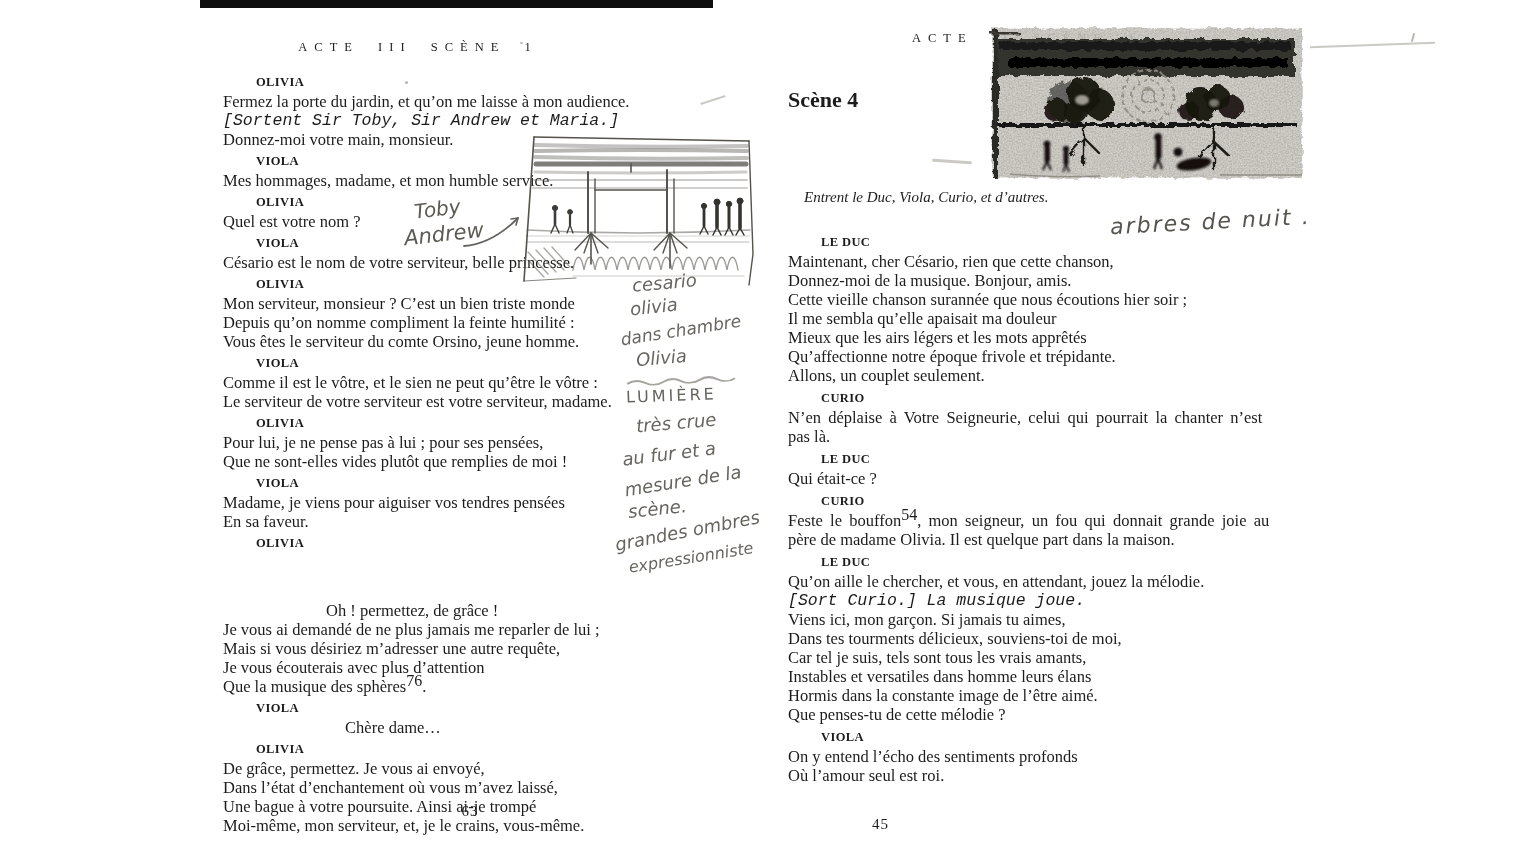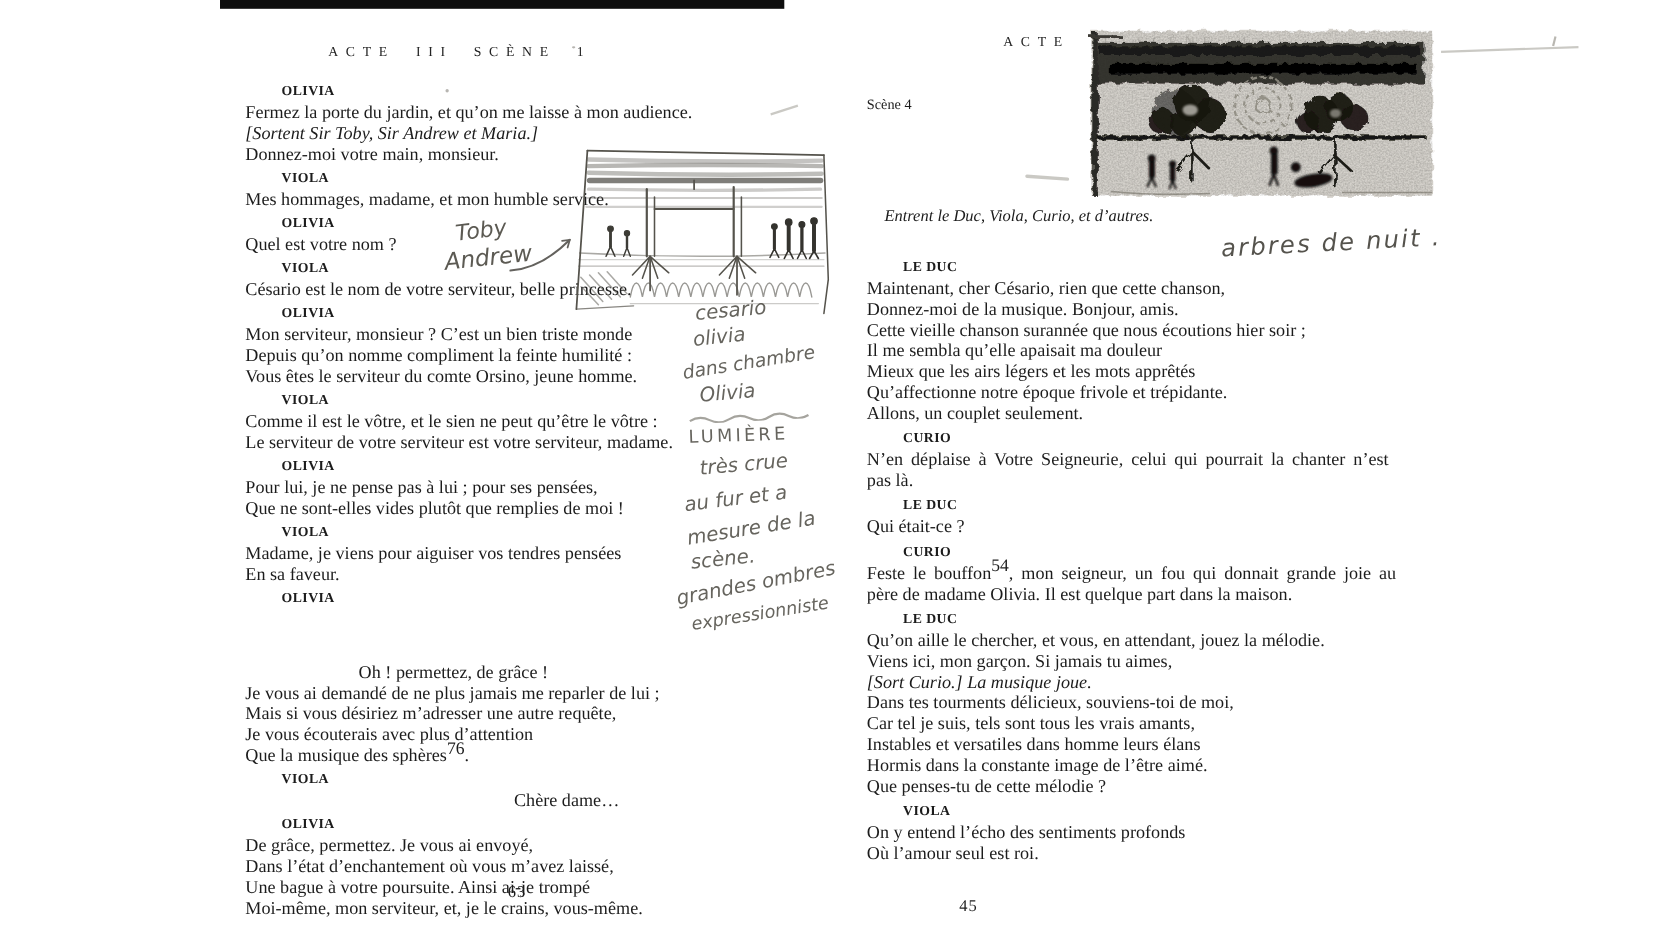--- a/index.html
+++ b/index.html
@@ -22,31 +22,31 @@
   #left-header{left:62px;top:40px;width:312px;text-align:center;}
   #right-header{left:132px;top:31px;width:200px;text-align:center;z-index:1;}
 
   .dialogue{position:absolute;font-size:16.5px;line-height:19px;white-space:nowrap;}
   #left-dialogue{left:23px;top:70px;width:400px;}
   #right-dialogue{left:8px;top:229px;width:560px;}
   .speaker{font-weight:bold;font-size:12.5px;line-height:19px;letter-spacing:.4px;
            padding-left:33px;margin-top:3px;}
   #right-dialogue .speaker{margin-top:4px;}
   .line{}
-  .line.italic{font-style:italic;}
+  .line.italic{font-style:italic;font-family:Liberation Mono, monospace;}
   .line.indent{padding-left:103px;margin-top:48px;}
-  .line.center{text-align:right;padding-right:60px;}
+  .line.center{text-align:center;padding-right:60px;}
   .line.justify{word-spacing:3.1px;}
   .line sup{font-size:16px;vertical-align:super;line-height:0;}
 
   .pagenum{position:absolute;font-size:15px;letter-spacing:1px;}
   #left-pagenum{left:120px;top:803px;width:300px;text-align:center;}
   #right-pagenum{left:92px;top:816px;width:300px;}
 
-  .scene-title{position:absolute;left:8px;top:87px;font-size:13px;}
+  .scene-title{position:absolute;left:8px;top:87px;font-size:22px;font-weight:bold;}
   .stage-direction{position:absolute;left:24px;top:189px;font-size:15px;font-style:italic;white-space:nowrap;}
 
   
   .hand{
     position:absolute;font-family:"DejaVu Sans",sans-serif;font-style:italic;
     color:#46443c;white-space:nowrap;opacity:.88;
   }
   #toby{left:214px;top:197px;font-size:20px;transform:rotate(-7deg);}
   #andrew{left:204px;top:222px;font-size:21px;transform:rotate(-6deg);}
   #arbres{left:330px;top:209px;font-size:22px;transform:rotate(-3deg);color:#3e3c35;letter-spacing:2px;}
@@ -332,22 +332,22 @@
       <div class="speaker">CURIO</div>
       <div class="line justify">N’en déplaise à Votre Seigneurie, celui qui pourrait la chanter n’est</div>
       <div class="line">pas là.</div>
       <div class="speaker">LE DUC</div>
       <div class="line">Qui était-ce ?</div>
       <div class="speaker">CURIO</div>
       <div class="line justify"><span>Feste le bouffon</span><sup>54</sup><span>, mon seigneur, un fou qui donnait grande joie au</span></div>
       <div class="line">père de madame Olivia. Il est quelque part dans la maison.</div>
       <div class="speaker">LE DUC</div>
       <div class="line">Qu’on aille le chercher, et vous, en attendant, jouez la mélodie.</div>
+      <div class="line italic">[Sort Curio.] La musique joue.</div>
       <div class="line">Viens ici, mon garçon. Si jamais tu aimes,</div>
-      <div class="line italic">[Sort Curio.] La musique joue.</div>
       <div class="line">Dans tes tourments délicieux, souviens-toi de moi,</div>
       <div class="line">Car tel je suis, tels sont tous les vrais amants,</div>
       <div class="line">Instables et versatiles dans homme leurs élans</div>
       <div class="line">Hormis dans la constante image de l’être aimé.</div>
       <div class="line">Que penses-tu de cette mélodie ?</div>
       <div class="speaker">VIOLA</div>
       <div class="line">On y entend l’écho des sentiments profonds</div>
       <div class="line">Où l’amour seul est roi.</div>
     </div>
 

